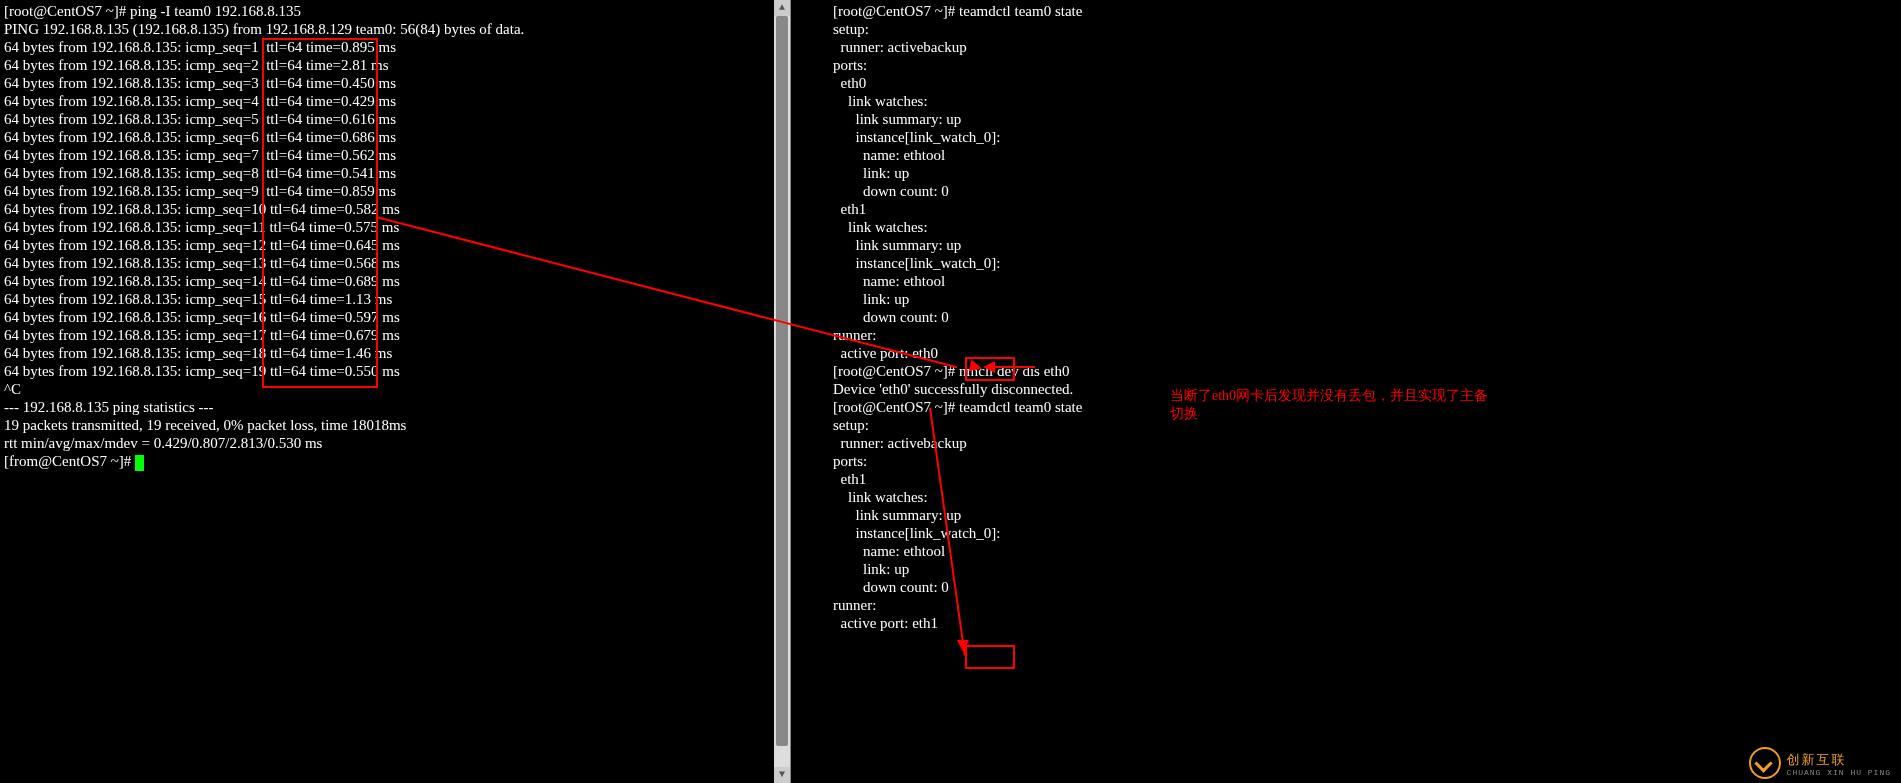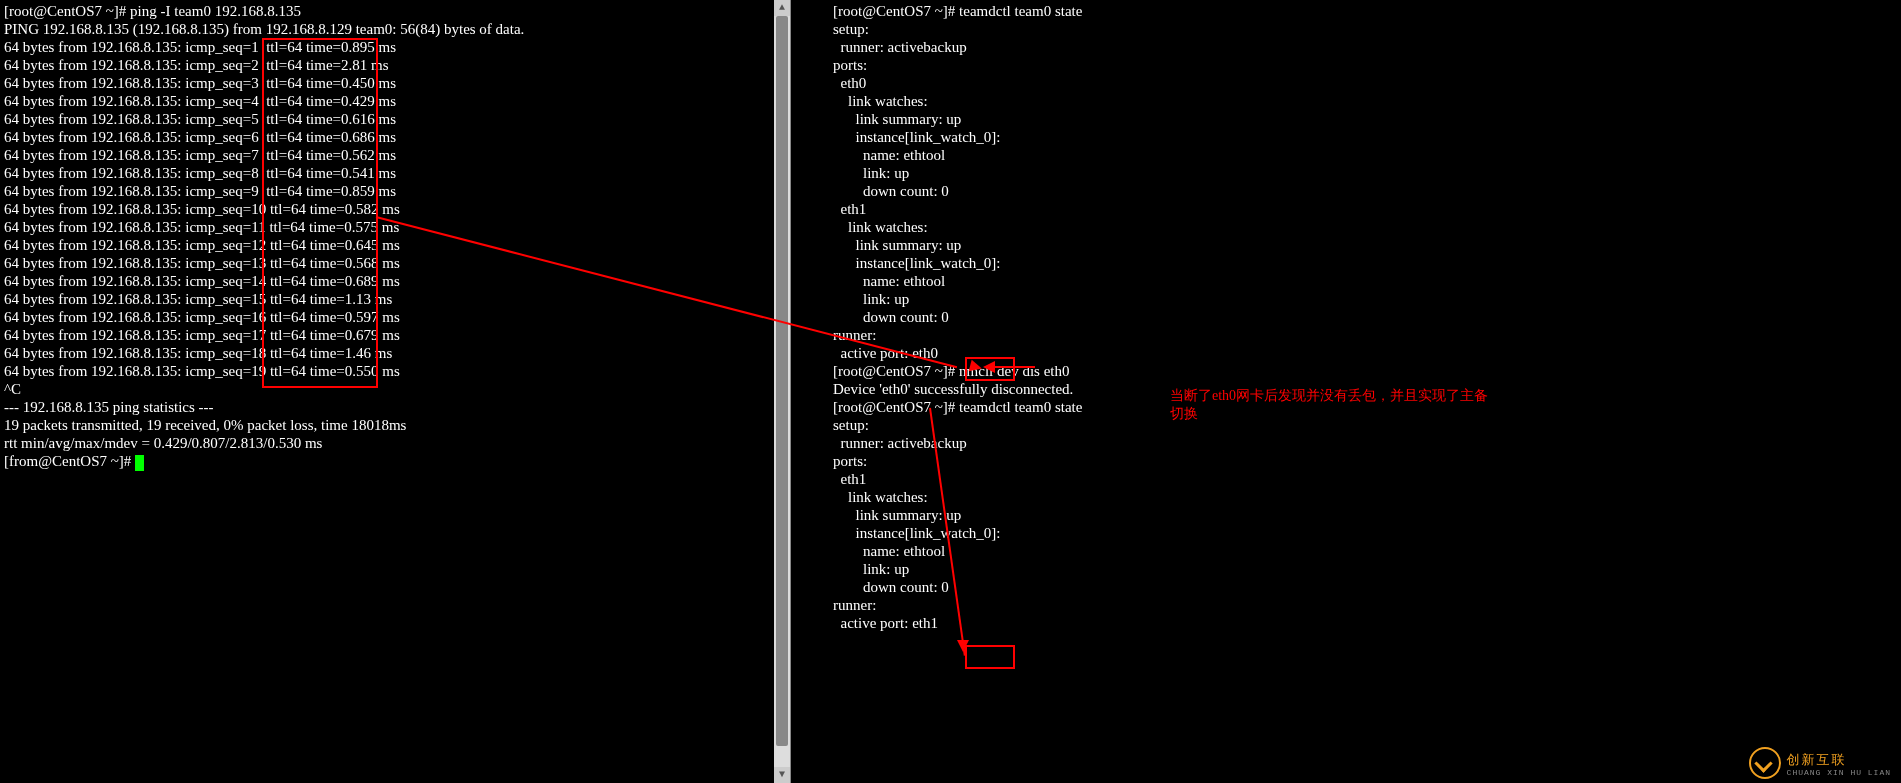--- a/index.html
+++ b/index.html
@@ -116,15 +116,15 @@
 
 <div class="annotation" style="left:1170px;top:387px;width:380px">
   <span>当断了eth0网卡后发现并没有丢包，并且实现了主备</span><br>
   <span>切换</span>
 </div>
 
 <div class="logo">
   <div class="logo-icon"></div>
   <div class="logo-text">
     <span class="cn">创新互联</span>
-    <span class="en">CHUANG XIN HU LIAN</span>
+    <span class="en">CHUANG XIN HU PING</span>
   </div>
 </div>
 
 </body></html>

